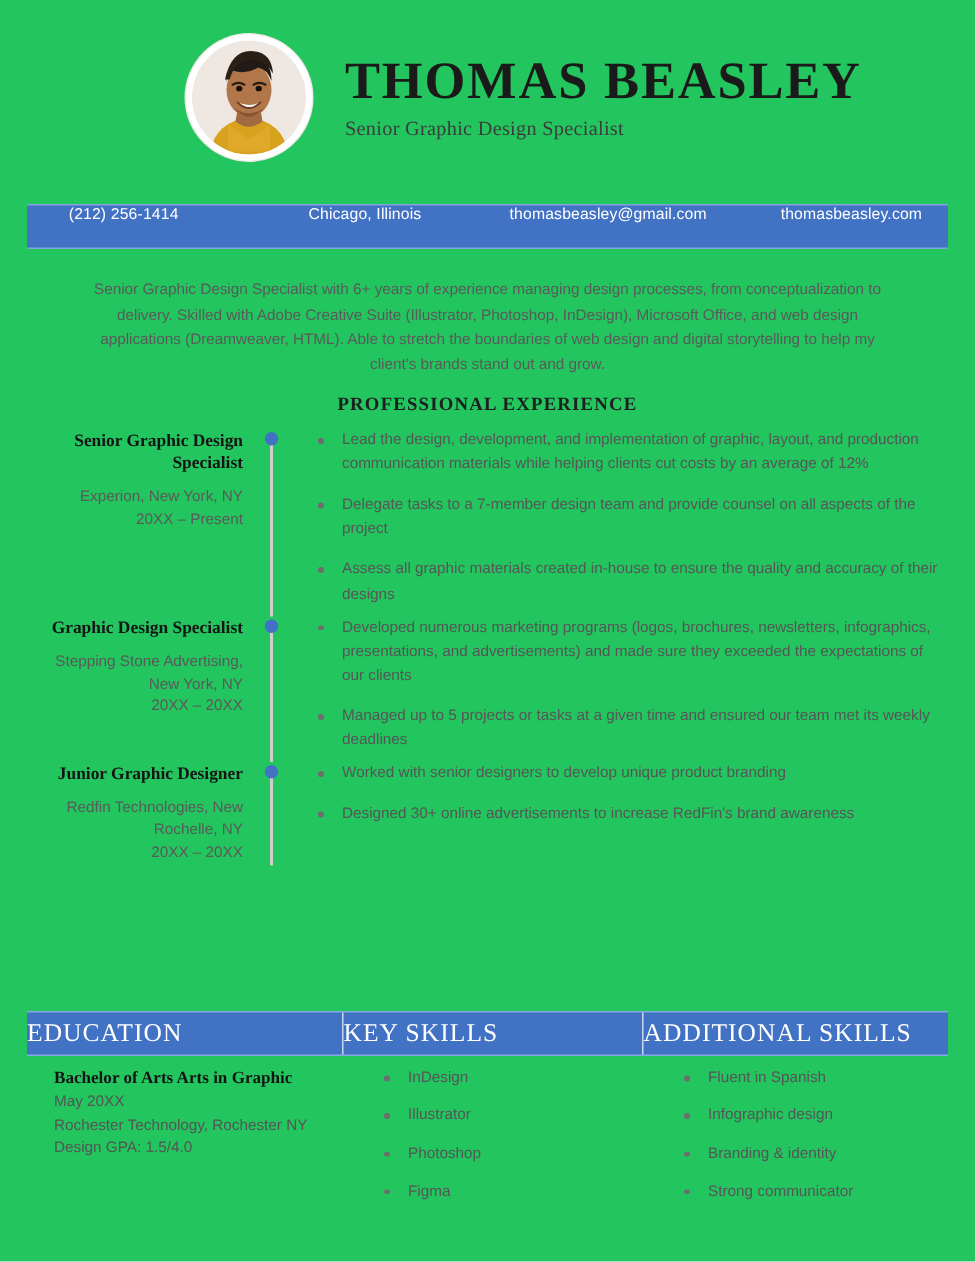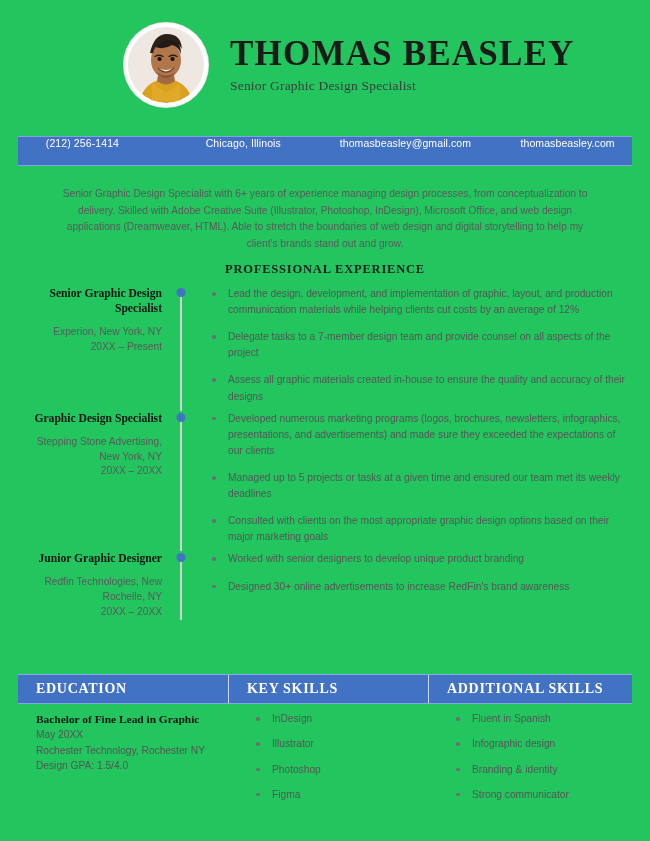--- a/index.html
+++ b/index.html
@@ -198,25 +198,24 @@
     height: 28px;
     background: #4272c4;
     border-top: 1px solid #86aae2;
     border-bottom: 1px solid #86aae2;
     display: flex;
   }
   .bottom-cell {
     display: flex;
     align-items: center;
     box-sizing: border-box;
-    padding-left: 18px;
     color: #ffffff;
     font-family: "Liberation Serif", serif;
-    font-weight: bold;
-    font-size: 14px;
+    font-weight: normal;
+    font-size: 17px;
     letter-spacing: 0.7px;
   }
   .bottom-cell.c1 { width: 210px; flex: 0 0 210px; }
   .bottom-cell.c2 { width: 200px; flex: 0 0 200px; border-left: 1.5px solid #c7d9f2; }
   .bottom-cell.c3 { flex: 1 1 auto; border-left: 1.5px solid #c7d9f2; }
 
   .bottom-body {
     position: absolute;
     left: 18px;
     right: 18px;
@@ -330,21 +329,20 @@
         <div class="job-title">Graphic Design Specialist</div>
         <div class="job-meta">Stepping Stone Advertising, New York, NY</div>
         <div class="job-meta" style="margin-top:0">20XX – 20XX</div>
       </div>
       <div class="job-rail">
         <span class="rail-dot"></span>
       </div>
       <div class="job-right">
         <div class="bullet">Developed numerous marketing programs (logos, brochures, newsletters, infographics, presentations, and advertisements) and made sure they exceeded the expectations of our clients</div>
         <div class="bullet">Managed up to 5 projects or tasks at a given time and ensured our team met its weekly deadlines</div>
-        <div class="bullet">Consulted with clients on the most appropriate graphic design options based on their major marketing goals</div>
       </div>
     </div>
 
     <div class="job">
       <div class="job-left">
         <div class="job-title">Junior Graphic Designer</div>
         <div class="job-meta">Redfin Technologies, New Rochelle, NY</div>
         <div class="job-meta" style="margin-top:0">20XX – 20XX</div>
       </div>
       <div class="job-rail">
@@ -359,21 +357,21 @@
   </div>
 
   <div class="bottom-bar">
     <div class="bottom-cell c1">EDUCATION</div>
     <div class="bottom-cell c2">KEY SKILLS</div>
     <div class="bottom-cell c3">ADDITIONAL SKILLS</div>
   </div>
 
   <div class="bottom-body">
     <div class="body-cell c1">
-      <div class="edu-degree">Bachelor of Fine Lead in Graphic</div>
+      <div class="edu-degree">Bachelor of Arts Arts in Graphic</div>
       <div class="edu-line">May 20XX</div>
       <div class="edu-line">Rochester Technology, Rochester NY</div>
       <div class="edu-line">Design GPA: 1.5/4.0</div>
     </div>
     <div class="body-cell c2">
       <div class="skill">InDesign</div>
       <div class="skill">Illustrator</div>
       <div class="skill">Photoshop</div>
       <div class="skill">Figma</div>
     </div>

